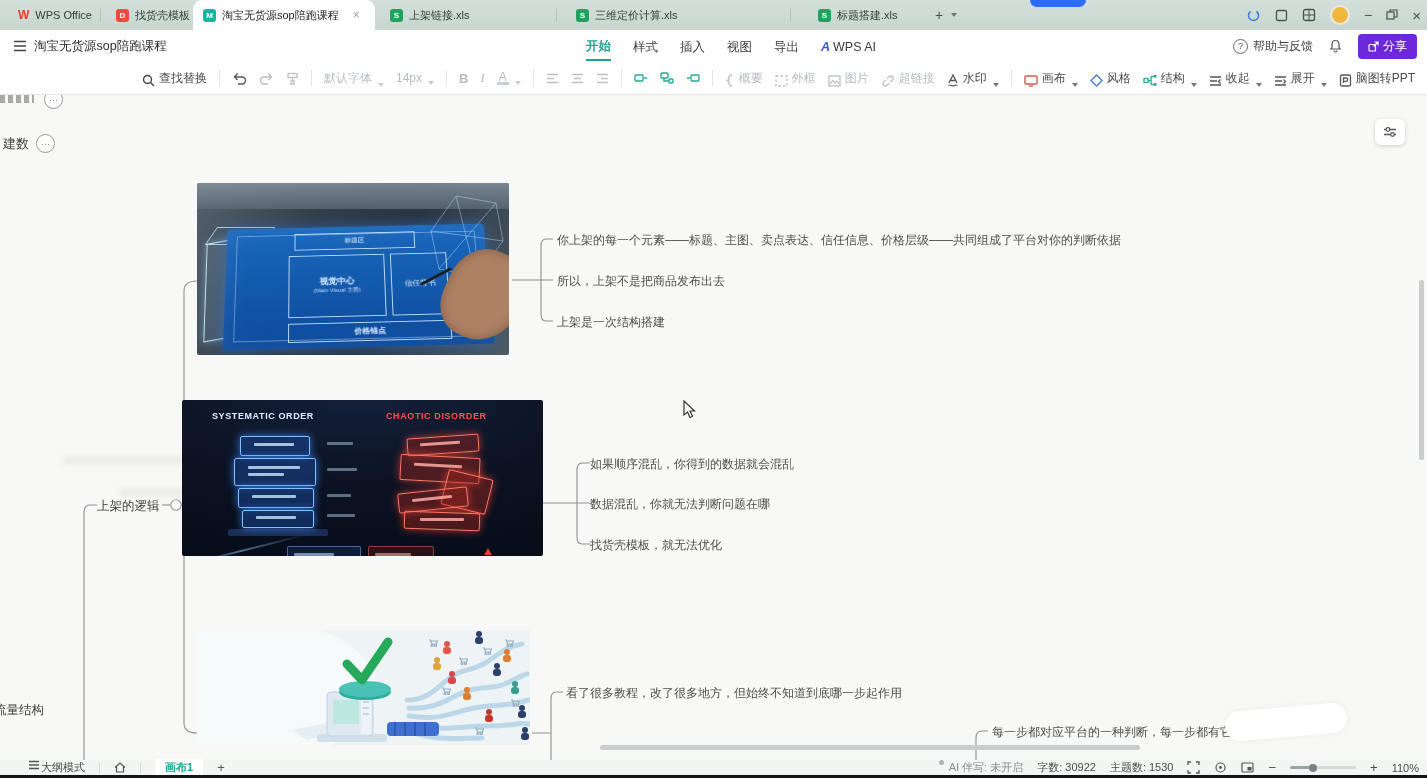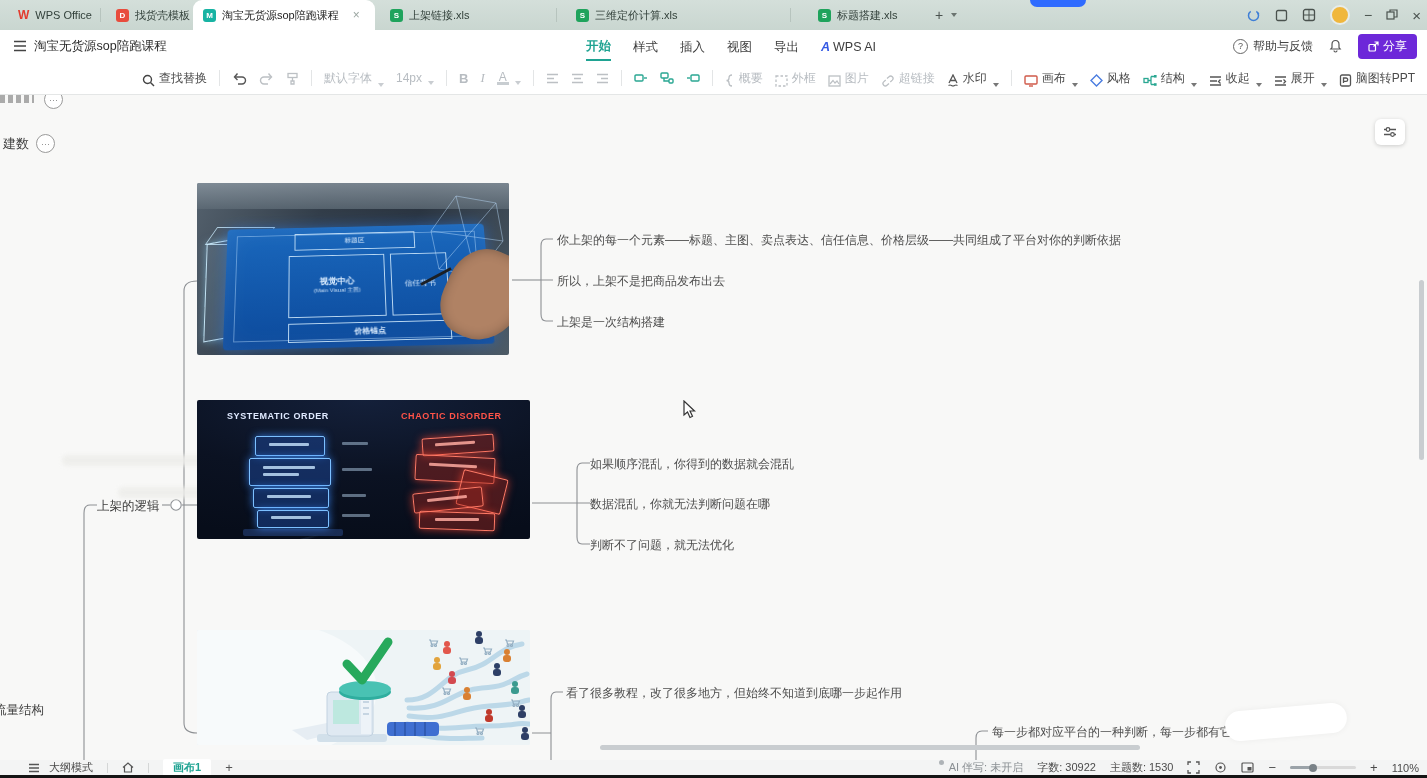--- a/index.html
+++ b/index.html
@@ -90,22 +90,22 @@
            transform:skewY(-12deg) rotate(2deg);box-shadow:0 0 8px rgba(150,220,255,.5);}
   .wiretop{position:absolute;left:14px;top:44px;width:56px;height:16px;
            border:1.5px solid rgba(205,238,255,.8);transform:skewX(-35deg);}
   .hand{position:absolute;right:-14px;top:66px;width:78px;height:92px;background:#b08264;
         border-radius:46% 28% 52% 38%;transform:rotate(24deg);box-shadow:inset 0 0 12px rgba(0,0,0,.3);}
   .pen{position:absolute;right:56px;top:92px;width:34px;height:3px;background:#1b1f24;transform:rotate(-28deg);}
   .glowdot{position:absolute;left:252px;top:92px;width:10px;height:10px;border-radius:50%;
            background:radial-gradient(#fff,rgba(180,225,255,0));}
 
   
-  .img2{position:absolute;left:197px;top:305px;width:333px;height:139px;overflow:hidden;border-radius:2px;
-        background:radial-gradient(120% 100% at 50% 0%,#14203a 0%,#0b1222 55%,#070d1a 100%);}
+  .img2{position:absolute;left:182px;top:305px;width:333px;height:156px;overflow:hidden;border-radius:2px;
+        background:radial-gradient(120% 100% at 50% 0%,#14203a 0%,#0b1222 55%,#070d1a 100%);padding-left:28px;}
   .i2title{position:absolute;font-size:9px;font-weight:bold;letter-spacing:.6px;}
   .bluebox{position:absolute;background:rgba(30,80,170,.45);border:1px solid #7cc0ff;
            box-shadow:0 0 9px rgba(60,140,255,.8);border-radius:2px;}
   .redbox{position:absolute;background:rgba(170,40,30,.42);border:1px solid #ff7a66;
           box-shadow:0 0 9px rgba(255,70,50,.7);border-radius:2px;}
   .minibar{position:absolute;height:2.5px;background:rgba(200,230,255,.8);border-radius:1px;}
   .minibar.red{background:rgba(255,170,160,.85);}
   .tri{position:absolute;width:0;height:0;border-left:4px solid transparent;
        border-right:4px solid transparent;border-bottom:7px solid #e23c2e;}
   .panel{position:absolute;border-radius:2px;}
@@ -505,21 +505,21 @@
       <div class="tri" style="left:284px;top:158px;"></div>
       <div class="tri" style="left:302px;top:148px;"></div>
       <div class="tri" style="left:316px;top:166px;"></div>
       <div class="tri" style="left:264px;top:170px;"></div>
       <div class="streak" style="left:-6px;top:150px;width:130px;transform:rotate(-14deg);"></div>
       <div class="streak" style="left:0;top:166px;width:110px;transform:rotate(-10deg);"></div>
     </div>
 
     <div class="ann" style="left:590px;top:361px;">如果顺序混乱，你得到的数据就会混乱</div>
     <div class="ann" style="left:590px;top:401px;">数据混乱，你就无法判断问题在哪</div>
-    <div class="ann" style="left:590px;top:442px;">判断不了问题，就无法优化</div>
+    <div class="ann" style="left:590px;top:442px;">找货壳模板，就无法优化</div>
 
     <div class="img3">
       <svg width="333" height="115" viewBox="0 0 333 115">
         <rect x="0" y="0" width="333" height="115" fill="#eef4f6"></rect>
         <ellipse cx="60" cy="60" rx="120" ry="70" fill="#f7fafb"></ellipse>
 
         <g stroke="#bcd8e8" stroke-width="5" fill="none" stroke-linecap="round">
           <path d="M210 70 C 240 70 245 45 270 40 S 300 18 325 14"></path>
           <path d="M212 78 C 250 80 255 60 285 58 S 315 48 330 44"></path>
           <path d="M212 86 C 252 92 258 78 292 76 S 320 72 332 70"></path>
@@ -635,21 +635,21 @@
     <svg class="abs" style="left:683px;top:305px;" width="13" height="19" viewBox="0 0 13 19">
       <polygon points="1,1 1,15 4.5,12 7,17.5 9.5,16.3 7,11 11.5,11" fill="#fff" stroke="#333" stroke-width="1.2"></polygon>
     </svg>
 
     <div class="vscroll"></div>
     <div class="hscroll"></div>
   </div>
 
   <div class="statusbar">
     <div class="sb-left">
-      <span style="display:flex;align-items:center;gap:9px;">
+      <span style="display:flex;gap:1px;">
         <svg width="12" height="10" viewBox="0 0 12 10">
           <path d="M1 1.5 H11 M1 5 H11 M1 8.5 H11" stroke="#555" stroke-width="1.3"></path>
         </svg>
         <span>大纲模式</span>
       </span>
       <span class="sbsep"></span>
       <svg width="12" height="11" viewBox="0 0 12 11">
         <path d="M1 5.5 L6 1 L11 5.5 M2.5 4.5 V10 H9.5 V4.5" fill="none" stroke="#555" stroke-width="1.2"></path>
       </svg>
       <span class="sbsep"></span>

